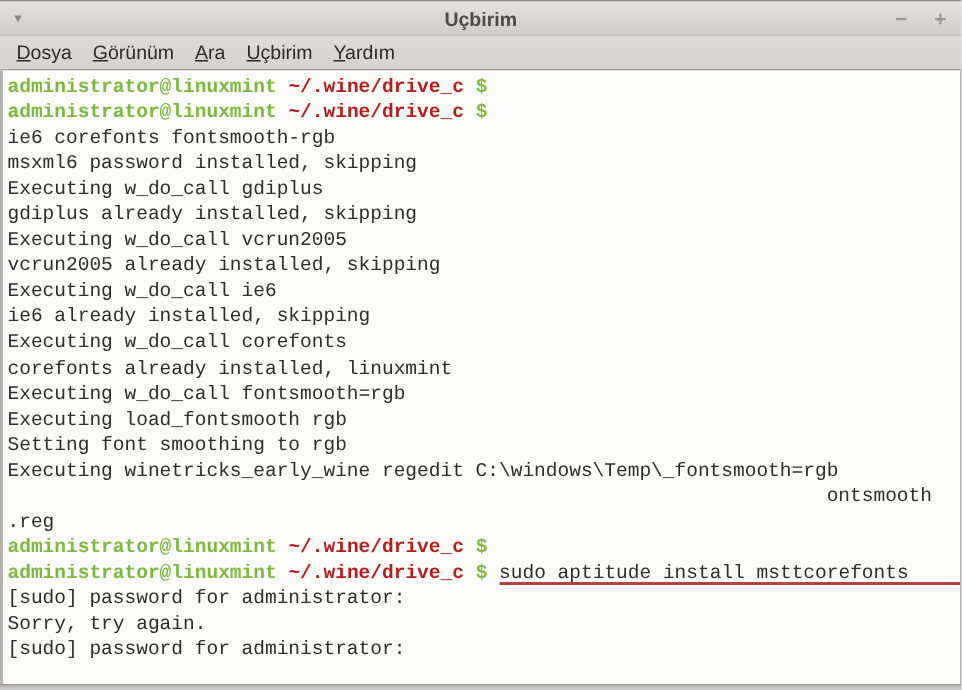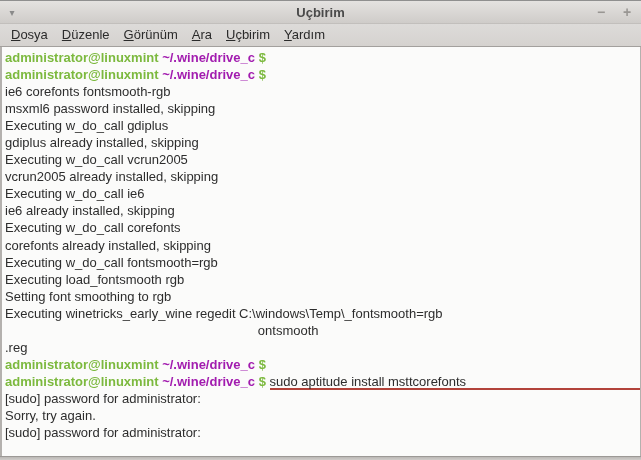--- a/index.html
+++ b/index.html
@@ -50,32 +50,32 @@
   .menu-item u { text-decoration:underline; }
 
   
   .terminal {
     flex:1 1 auto;
     background:#fbfbfa;
     border-left:2px solid #b4b1ae;
     border-right:1px solid #b4b1ae;
     padding:2px 0 0 3px;
     overflow:hidden;
-    font-family:Liberation Sans, sans-serif;
+    font-family:Liberation Mono, monospace;
     font-size:13px;
     color:#2d2d2d;
   }
   .term-line {
     height:17.05px; line-height:17.05px;
     white-space:pre;
     display:flex;
   }
   .seg { white-space:pre; }
   .seg.green { color:#7cb93e; font-weight:bold; }
-  .seg.blue  { color:#a21caf; font-weight:bold; }
+  .seg.blue  { color:#b91c1c; font-weight:bold; }
   .seg.fg    { color:#2d2d2d; }
   .seg.fill  { flex:1 1 auto; }
   .seg.redline { border-bottom:2px solid #b2423a; }
 
   
   .bottom-edge {
     flex:0 0 4px; height:4px;
     background:linear-gradient(#bbb8b5, #cfccc9);
     border-top:1px solid #9c9996;
   }
@@ -89,40 +89,39 @@
     <div class="win-menu-icon">▾</div>
     <div class="win-title">Uçbirim</div>
     <div class="win-controls">
       <div class="win-btn">−</div>
       <div class="win-btn">+</div>
     </div>
   </div>
 
   <div class="menubar">
       <div class="menu-item"><u>D</u>osya</div>
-      <div class="menu-item"><u>D</u>üzenle</div>
       <div class="menu-item"><u>G</u>örünüm</div>
       <div class="menu-item"><u>A</u>ra</div>
       <div class="menu-item"><u>U</u>çbirim</div>
       <div class="menu-item"><u>Y</u>ardım</div>
     </div>
 
   <div class="terminal">
       <div class="term-line"><span class="seg green">administrator@linuxmint</span><span class="seg fg"> </span><span class="seg blue">~/.wine/drive_c</span><span class="seg fg"> </span><span class="seg green">$</span></div>
       <div class="term-line"><span class="seg green">administrator@linuxmint</span><span class="seg fg"> </span><span class="seg blue">~/.wine/drive_c</span><span class="seg fg"> </span><span class="seg green">$</span></div>
       <div class="term-line"><span class="seg fg">ie6 corefonts fontsmooth-rgb</span></div>
       <div class="term-line"><span class="seg fg">msxml6 password installed, skipping</span></div>
       <div class="term-line"><span class="seg fg">Executing w_do_call gdiplus</span></div>
       <div class="term-line"><span class="seg fg">gdiplus already installed, skipping</span></div>
       <div class="term-line"><span class="seg fg">Executing w_do_call vcrun2005</span></div>
       <div class="term-line"><span class="seg fg">vcrun2005 already installed, skipping</span></div>
       <div class="term-line"><span class="seg fg">Executing w_do_call ie6</span></div>
       <div class="term-line"><span class="seg fg">ie6 already installed, skipping</span></div>
       <div class="term-line"><span class="seg fg">Executing w_do_call corefonts</span></div>
-      <div class="term-line"><span class="seg fg">corefonts already installed, skipping</span></div>
+      <div class="term-line"><span class="seg fg">corefonts already installed, linuxmint</span></div>
       <div class="term-line"><span class="seg fg">Executing w_do_call fontsmooth=rgb</span></div>
       <div class="term-line"><span class="seg fg">Executing load_fontsmooth rgb</span></div>
       <div class="term-line"><span class="seg fg">Setting font smoothing to rgb</span></div>
       <div class="term-line"><span class="seg fg">Executing winetricks_early_wine regedit C:\windows\Temp\_fontsmooth=rgb</span></div>
       <div class="term-line"><span class="seg fg">                                                                      ontsmooth</span></div>
       <div class="term-line"><span class="seg fg">.reg</span></div>
       <div class="term-line"><span class="seg green">administrator@linuxmint</span><span class="seg fg"> </span><span class="seg blue">~/.wine/drive_c</span><span class="seg fg"> </span><span class="seg green">$</span></div>
       <div class="term-line"><span class="seg green">administrator@linuxmint</span><span class="seg fg"> </span><span class="seg blue">~/.wine/drive_c</span><span class="seg fg"> </span><span class="seg green">$</span><span class="seg fg"> </span><span class="seg fg redline fill">sudo aptitude install msttcorefonts</span></div>
       <div class="term-line"><span class="seg fg">[sudo] password for administrator:</span></div>
       <div class="term-line"><span class="seg fg">Sorry, try again.</span></div>

